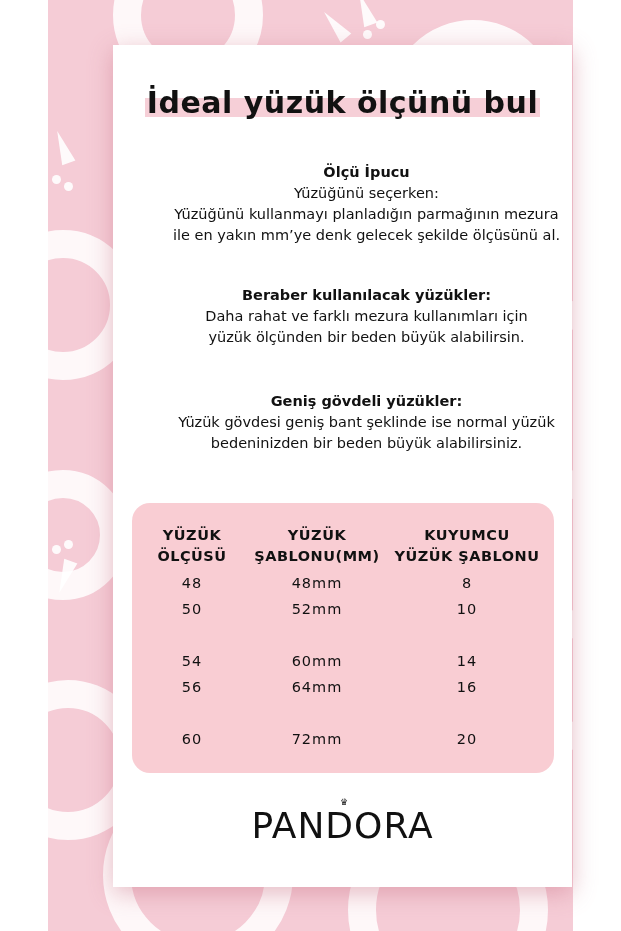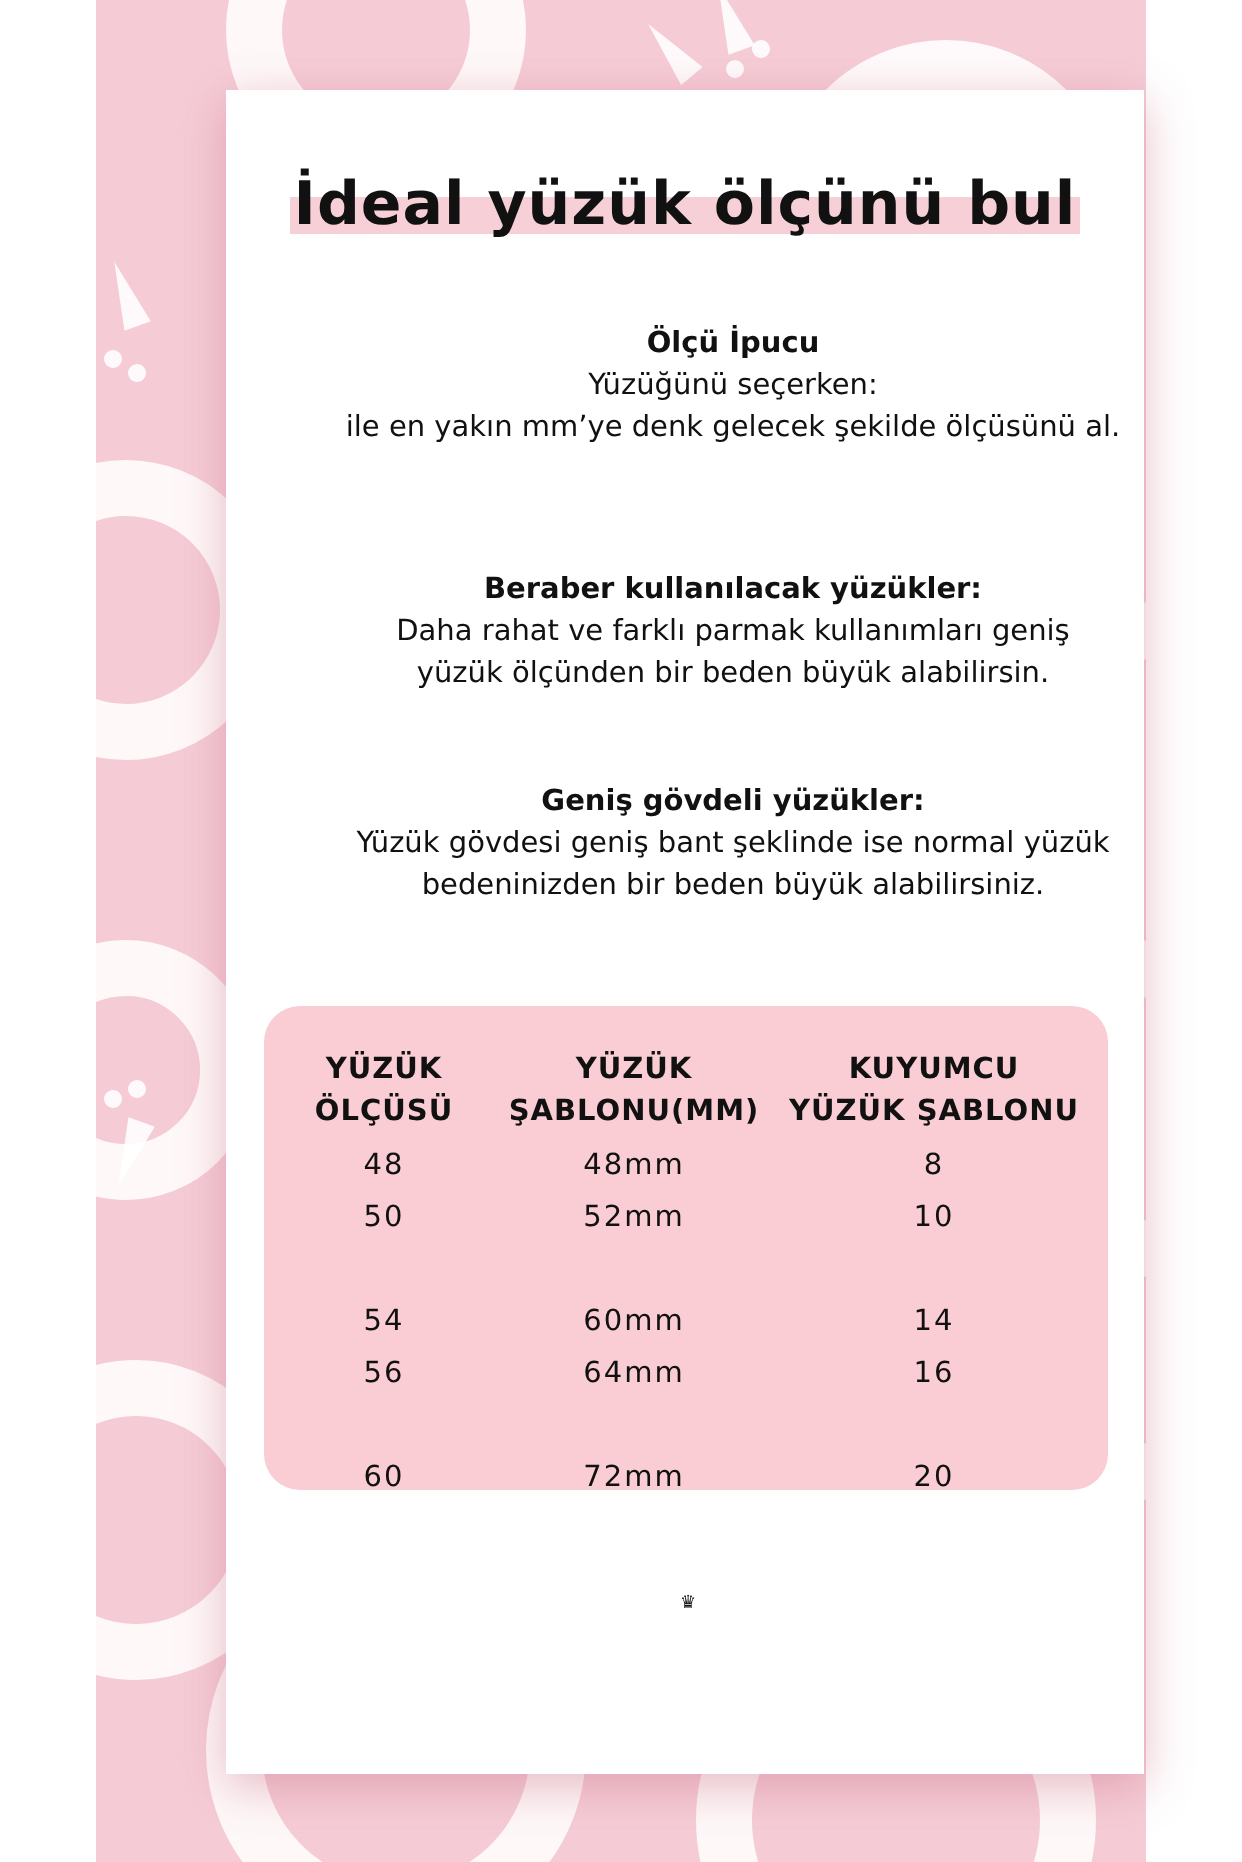--- a/index.html
+++ b/index.html
@@ -23,21 +23,21 @@
     position:absolute; left:0; right:0; top:40px; text-align:center;
     font-family:"DejaVu Sans",sans-serif; font-weight:bold; font-size:30px; letter-spacing:0.5px;
   }
   .title span {
     background:linear-gradient(to bottom, transparent 0%, transparent 38%, #f6cfd7 38%, #f6cfd7 92%, transparent 92%);
     padding:0 2px;
   }
   .section { position:absolute; left:0; right:0; text-align:center; font-size:14.5px; line-height:21px;padding-left:48px; }
   .section .head { font-weight:bold; }
   .table-box {
-    position:absolute; left:19px; top:458px; width:422px; height:242px;
+    position:absolute; left:19px; top:458px; width:422px; height:270px;
     background:#f9cdd3; border-radius:18px;
   }
   .th, .td { position:absolute; text-align:center; font-size:14.5px; }
   .th { font-weight:bold; line-height:21px; top:22px; letter-spacing:0.5px; }
   .c1 { left:10px; width:100px; }
   .c2 { left:115px; width:140px; }
   .c3 { left:255px; width:160px; }
   .row { position:absolute; left:0; right:0; height:26px; }
   .row .td { top:0; letter-spacing:1px; }
   .logo {
@@ -78,26 +78,27 @@
 </div>
 
 <div class="card">
   <div class="title">
     <span>İdeal yüzük ölçünü bul</span>
   </div>
 
   <div class="section" style="top:117px;">
     <div class="head">Ölçü İpucu</div>
     <div>Yüzüğünü seçerken:</div>
+    <div>Yüzüğünü kullanmayı planladığın parmağının mezura</div>
     <div>ile en yakın mm’ye denk gelecek şekilde ölçüsünü al.</div>
   </div>
 
   <div class="section" style="top:240px;">
     <div class="head">Beraber kullanılacak yüzükler:</div>
-    <div>Daha rahat ve farklı parmak kullanımları geniş</div>
+    <div>Daha rahat ve farklı mezura kullanımları için</div>
     <div>yüzük ölçünden bir beden büyük alabilirsin.</div>
   </div>
 
   <div class="section" style="top:346px;">
     <div class="head">Geniş gövdeli yüzükler:</div>
     <div>Yüzük gövdesi geniş bant şeklinde ise normal yüzük</div>
     <div>bedeninizden bir beden büyük alabilirsiniz.</div>
   </div>
 
   <div class="table-box">
@@ -135,13 +136,14 @@
       <div class="td c3">16</div>
     </div>
     <div class="row" style="top:228px;">
       <div class="td c1">60</div>
       <div class="td c2">72mm</div>
       <div class="td c3">20</div>
     </div>
   </div>
 
   <div class="logo-crown">♛</div>
+  <div class="logo">PANDORA</div>
 </div>
 
 </body></html>

